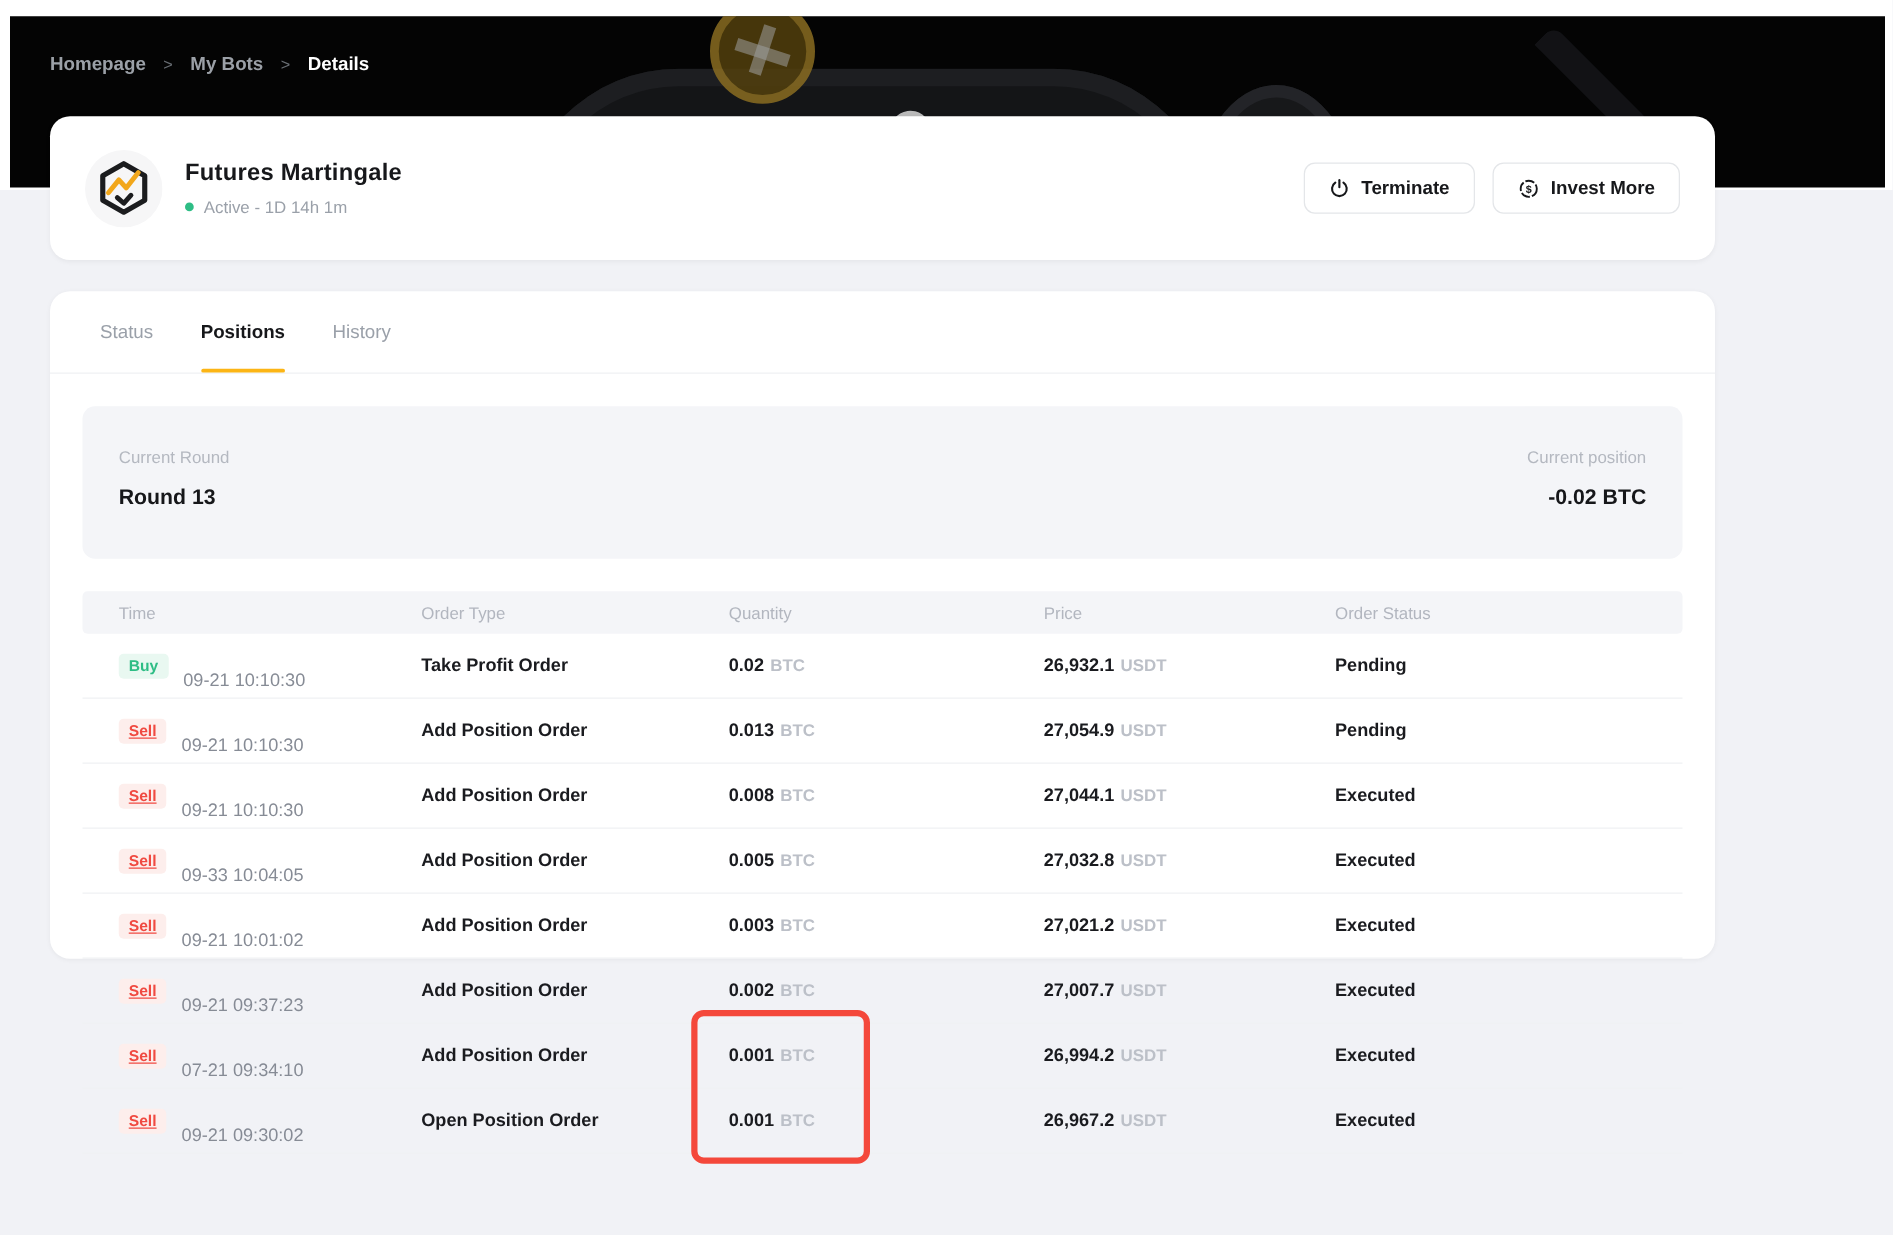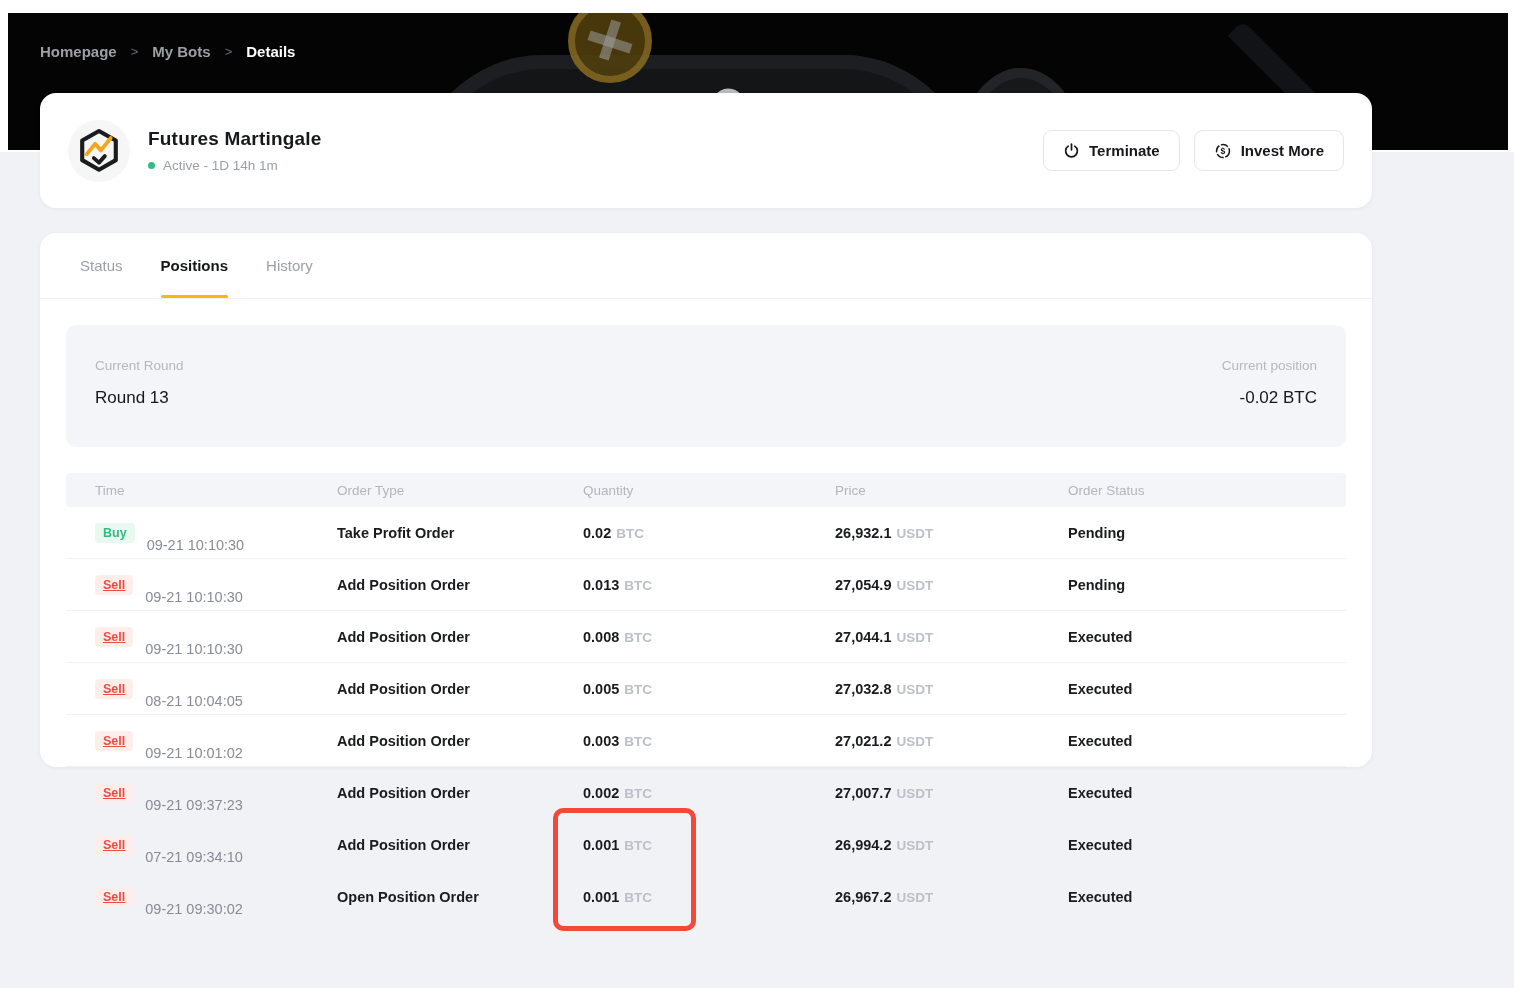--- a/index.html
+++ b/index.html
@@ -93,21 +93,21 @@
   .tab.active::after {
     content:""; position:absolute; left:0; right:0; bottom:0; height:3px;
     background:#fcb515; border-radius:2px;
   }
 
   .summary-panel {
     margin:26px; height:122px; background:#f4f5f8; border-radius:10px;
     display:flex; justify-content:space-between; padding:33px 29px;
   }
   .summary-label { font-size:13.5px; color:#b4b8c0; }
-  .summary-value { font-size:17px; font-weight:400; margin-top:15px; color:#16171a; }
+  .summary-value { font-size:17px; font-weight:700; margin-top:15px; color:#16171a; }
   .summary-right { text-align:right; }
 
   
   .table-wrap { margin:2px 26px 0 26px; position:relative; }
   .thead, .trow {
     display:grid; grid-template-columns:242px 246px 252px 233px 1fr;
     align-items:center; padding-left:29px;
   }
   .thead {
     height:34px; background:#f4f5f8; border-radius:4px;
@@ -258,21 +258,21 @@
       <span class="num">0.008</span><span class="unit">BTC</span>
     </div>
     <div>
       <span class="num">27,044.1</span><span class="unit">USDT</span>
     </div>
     <div class="status-text">Executed</div>
   </div>
         <div class="trow">
     <div class="time-cell">
       <span class="badge sell">Sell</span>
-      <span class="time-text">08-21 10:04:05</span>
+      <span class="time-text">09-33 10:04:05</span>
     </div>
     <div class="otype">Add Position Order</div>
     <div>
       <span class="num">0.005</span><span class="unit">BTC</span>
     </div>
     <div>
       <span class="num">27,032.8</span><span class="unit">USDT</span>
     </div>
     <div class="status-text">Executed</div>
   </div>

